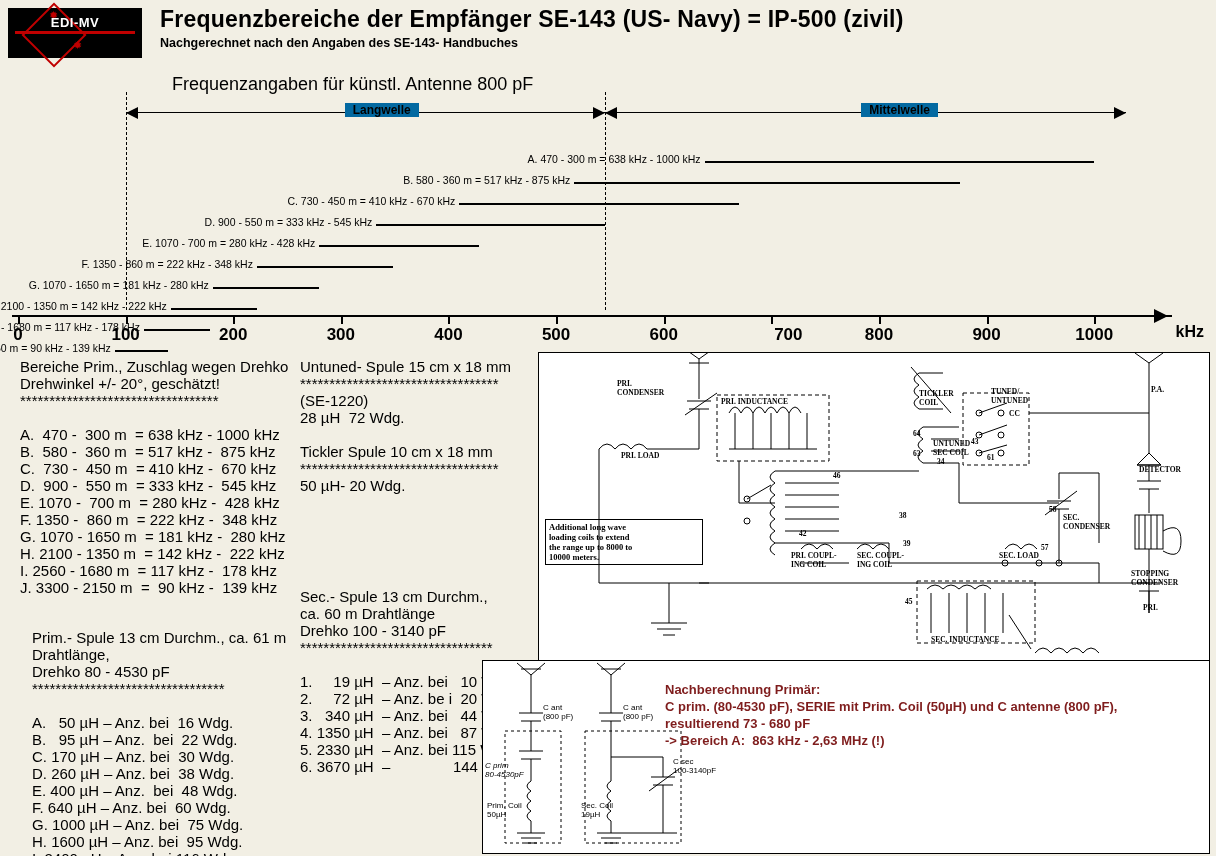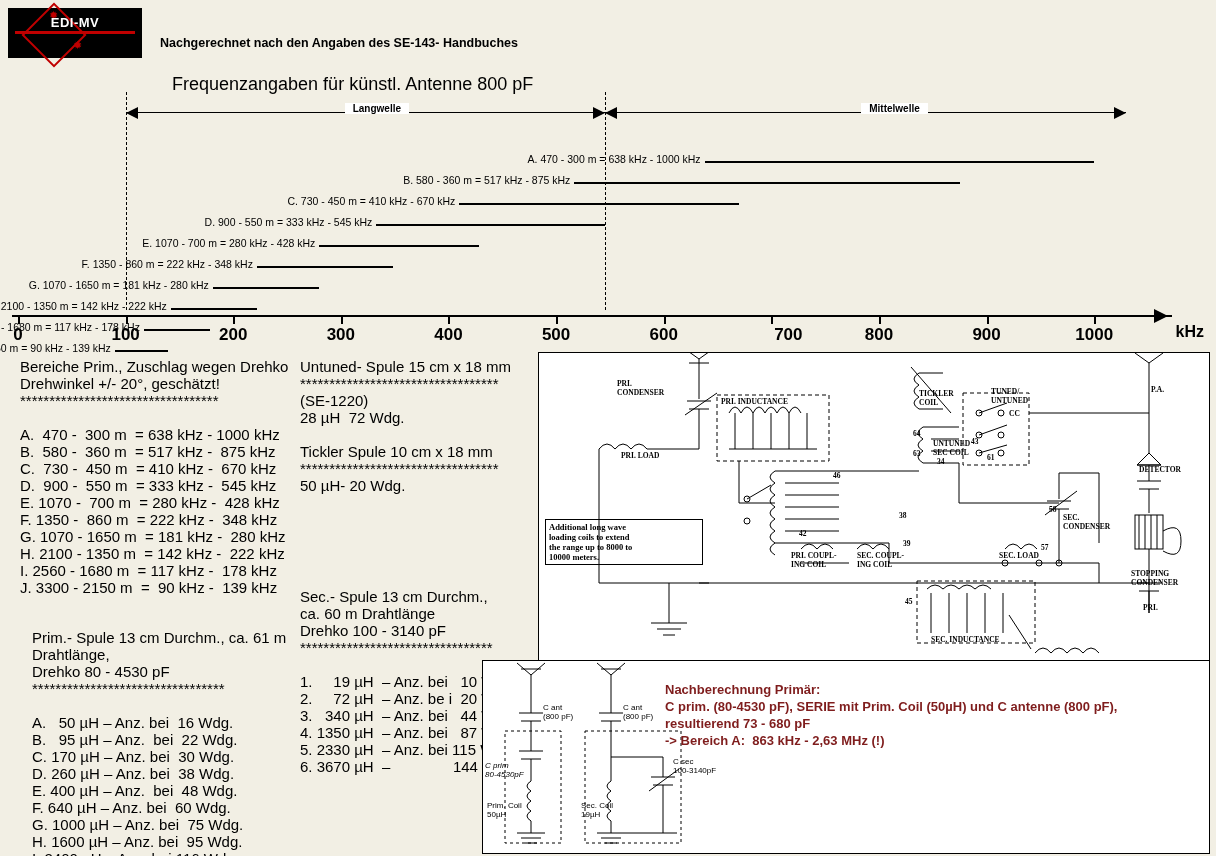--- a/index.html
+++ b/index.html
@@ -28,21 +28,21 @@
 
   
   .chart{position:absolute;left:0;top:92px;width:1216px;height:250px;}
   .vdash{position:absolute;border-left:1px dashed #000;top:0;height:218px;}
   .bandrow{position:absolute;height:16px;}
   .bandrow .lbl{position:absolute;right:100%;top:-1px;white-space:nowrap;font-size:10.5px;padding-right:4px;}
   .bandrow .bar{position:absolute;left:0;top:7px;height:2px;background:#000;}
   .arrowline{position:absolute;height:1px;background:#000;top:20px;}
   .arrowhead{position:absolute;width:0;height:0;border-top:6px solid transparent;border-bottom:6px solid transparent;border-left:12px solid #000;top:15px;}
   .arrowhead.l{border-left:none;border-right:12px solid #000;}
-  .bandname{position:absolute;top:11px;font-size:10px;font-weight:bold;background:#ffffff;padding:0 8px;}
+  .bandname{position:absolute;top:11px;font-size:12px;font-weight:bold;background:#0369a1;padding:0 8px;}
 
   
   .axis{position:absolute;left:0;top:307px;width:1216px;height:40px;}
   .axis .line{position:absolute;left:12px;top:8px;width:1160px;height:2px;background:#000;}
   .axis .tick{position:absolute;top:8px;width:2px;height:9px;background:#000;}
   .axis .tlabel{position:absolute;top:18px;font-size:17px;font-weight:bold;transform:translateX(-50%);}
   .axis .unit{position:absolute;right:12px;top:16px;font-size:16px;font-weight:bold;}
   .axis .ahead{position:absolute;right:48px;top:2px;width:0;height:0;border-top:7px solid transparent;border-bottom:7px solid transparent;border-left:14px solid #000;}
 
   
@@ -71,20 +71,21 @@
 <div class="root">
 
   <div class="logo">
     <div class="diamond"></div>
     <div class="bar1"></div>
     <div class="star" style="left:40px;top:0px;">✹</div>
     <div class="star" style="left:64px;top:30px;">✹</div>
     <div class="txt">EDI-MV</div>
   </div>
 
+  <div class="h-title">Frequenzbereiche der Empfänger SE-143 (US- Navy) = IP-500 (zivil)</div>
   <div class="h-sub">Nachgerechnet nach den Angaben des SE-143- Handbuches</div>
   <div class="h-line4">Frequenzangaben für künstl. Antenne 800 pF</div>
 
   <div class="chart">
     <div id="chart-layer">
         <div class="vdash" style="left: 125.619px;"></div>
         <div class="vdash" style="left: 604.524px;"></div>
         <div class="arrowline" style="left: 125.619px; width: 478.905px;"></div>
         <div class="arrowhead" style="left: 592.524px;"></div>
         <div class="arrowhead l" style="left: 125.619px;"></div>

